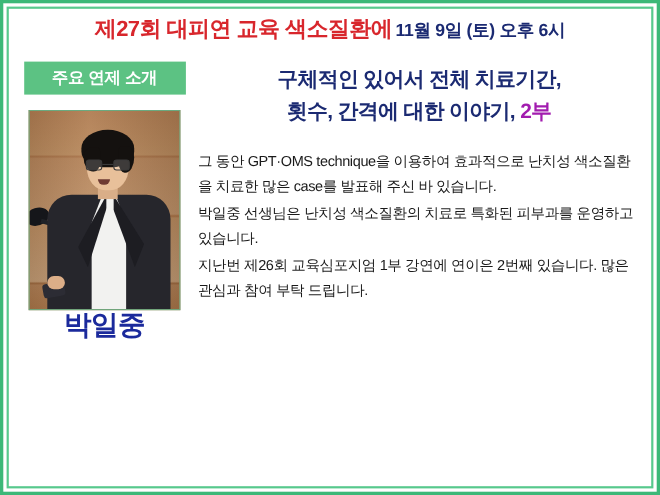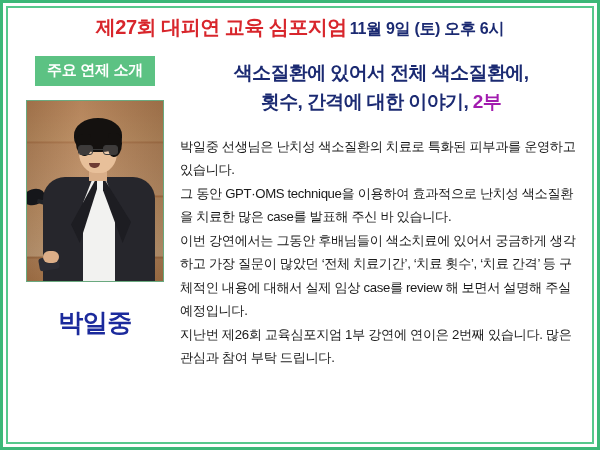--- a/index.html
+++ b/index.html
@@ -60,21 +60,21 @@
 
   
   .left-col {
     position: absolute;
     left: 8px;
     top: 48px;
     width: 158px;
   }
   .badge {
     display: block;
-    width: 120px;
+    width: 147px;
     margin: 0 auto;
     background: #5cc283;
     color: #ffffff;
     font-size: 15px;
     font-weight: bold;
     letter-spacing: -0.3px;
     text-align: center;
     padding: 5px 0 6px 0;
     box-sizing: border-box;
   }
@@ -263,21 +263,21 @@
     top: 156px;
     width: 20px;
     height: 13px;
     background: #2c2c34;
     border-radius: 3px;
     transform: rotate(-10deg);
   }
 
   .speaker-name {
     text-align: center;
-    margin-top: 26px;
+    margin-top: 0;
     font-size: 25px;
     font-weight: bold;
     color: #1b2a9c;
     letter-spacing: -0.5px;
     line-height: 1.15;
   }
   .speaker-affil {
     text-align: center;
     margin-top: 5px;
     font-size: 15px;
@@ -317,21 +317,21 @@
     margin: 0;
   }
 </style>
 </head>
 <body>
 
 <div class="poster">
   <div class="poster-inner">
 
     <div class="header">
-      <span class="header-main">제27회 대피연 교육 심포지엄</span><span class="header-date">11월 9일 (토) 오후 6시</span>
+      <span class="header-main">제27회 대피연 교육 색소질환에</span><span class="header-date">11월 9일 (토) 오후 6시</span>
     </div>
 
     <div class="left-col">
 
       <div class="badge">주요 연제 소개</div>
 
       <div class="photo-wrap">
         <div class="photo-bg"></div>
         <div class="mic"></div>
         <div class="mic-stem"></div>
@@ -352,29 +352,28 @@
           <div class="device"></div>
           <div class="hand"></div>
         </div>
       </div>
 
       <div class="speaker-name">박일중</div>
     </div>
 
     <div class="right-col">
       <div class="talk-title">
-        <div>색소질환에 있어서 전체 색소질환에,</div>
+        <div>구체적인 있어서 전체 치료기간,</div>
         <div>
           <span>횟수, 간격에 대한 이야기,</span>
           <span class="part">2부</span>
         </div>
       </div>
 
       <div class="body-text">
+        <p>그 동안 GPT·OMS technique을 이용하여 효과적으로 난치성 색소질환을 치료한 많은 case를 발표해 주신 바 있습니다.</p>
         <p>박일중 선생님은 난치성 색소질환의 치료로 특화된 피부과를 운영하고 있습니다.</p>
-        <p>그 동안 GPT·OMS technique을 이용하여 효과적으로 난치성 색소질환을 치료한 많은 case를 발표해 주신 바 있습니다.</p>
-        <p>이번 강연에서는 그동안 후배님들이 색소치료에 있어서 궁금하게 생각하고 가장 질문이 많았던 ‘전체 치료기간’, ‘치료 횟수’, ‘치료 간격’ 등 구체적인 내용에 대해서 실제 임상 case를 review 해 보면서 설명해 주실 예정입니다.</p>
         <p>지난번 제26회 교육심포지엄 1부 강연에 연이은 2번째 있습니다. 많은 관심과 참여 부탁 드립니다.</p>
       </div>
     </div>
 
   </div>
 </div>
 
 </body></html>

